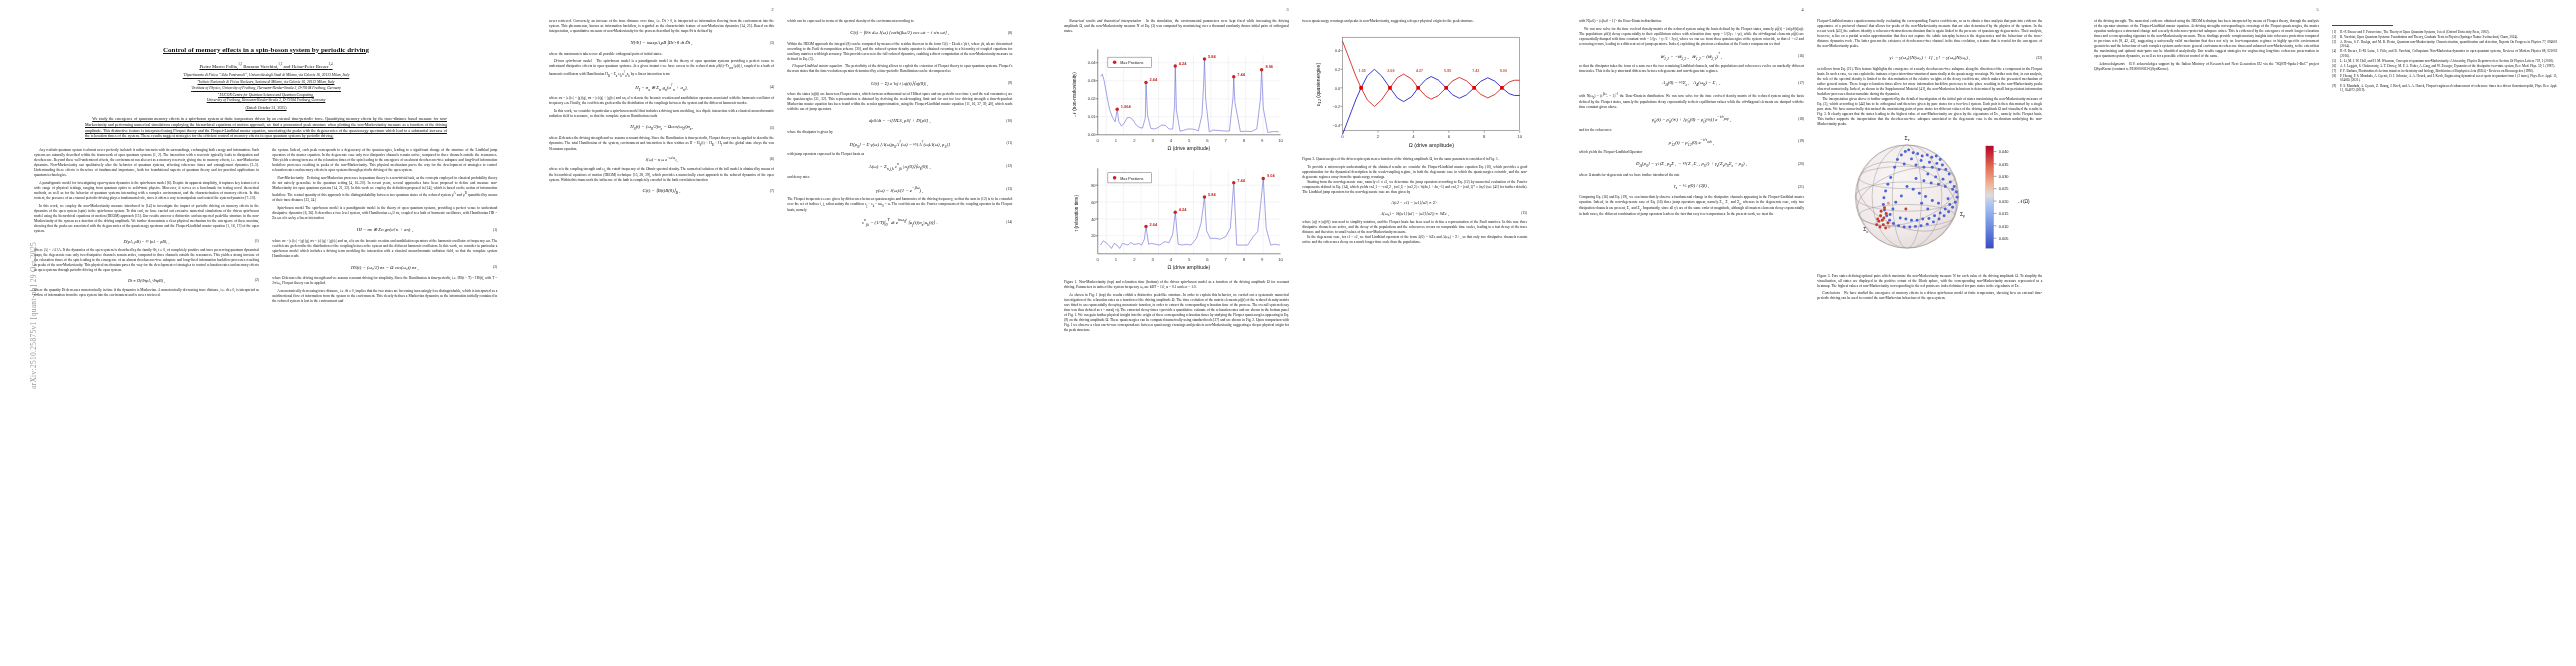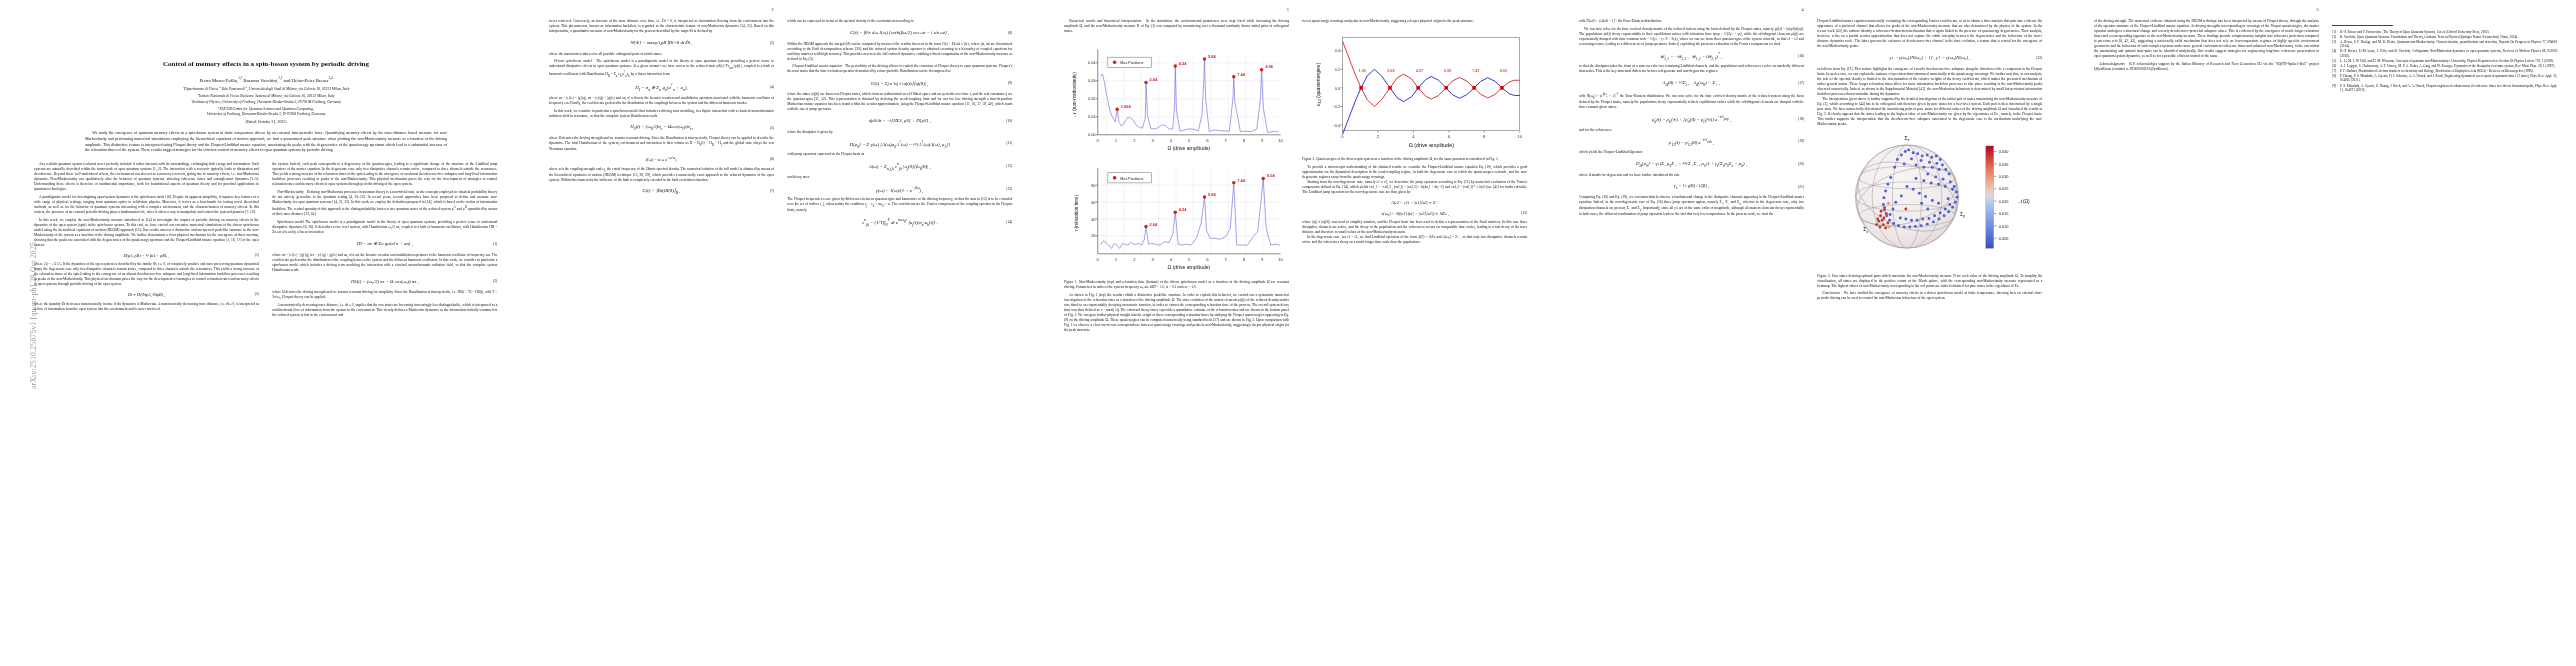--- a/index.html
+++ b/index.html
@@ -35,21 +35,21 @@
     color:#9a9a9a;
     white-space:nowrap;
     text-align:center;
   }
   .content{
     position:absolute;
     left:34px;right:16.7px;top:0;bottom:5.6px;
     width:464px;
   }
   
-  .titleblock{padding-top:60px;text-align:center;}
+  .titleblock{padding-top:46px;text-align:center;text-decoration:underline;}
   .paper-title{
     font-size:7px;font-weight:bold;line-height:1.25;
     margin:0 21px 7.2px 21px;
   }
   .authors{font-size:4.8px;margin-bottom:3.9px;}
   .authors sup{font-size:3.1px;}
   .affil{
     font-size:3.7px;font-style:italic;line-height:1.42;
     margin:0 3.3px;
   }

